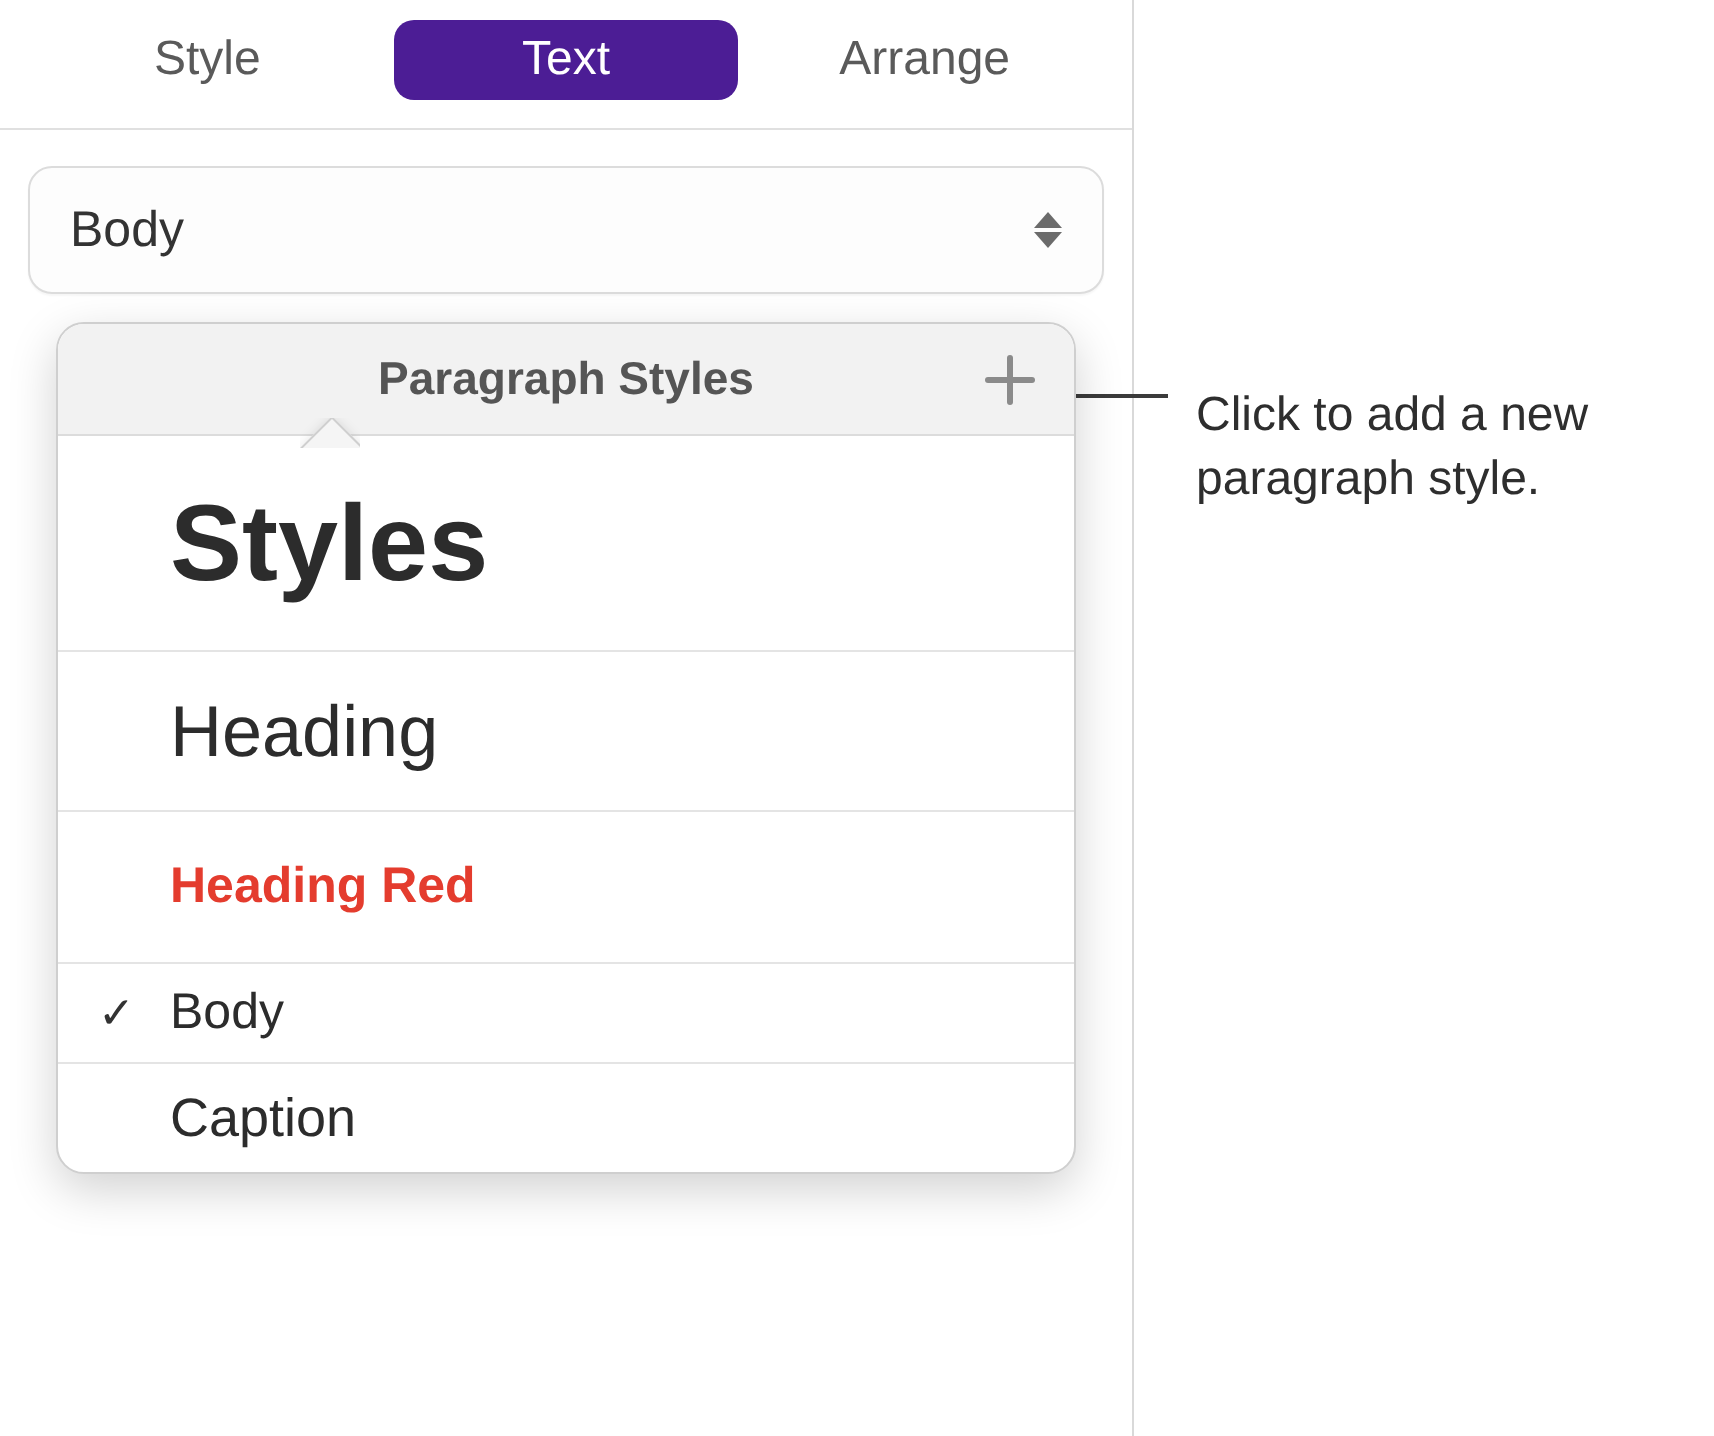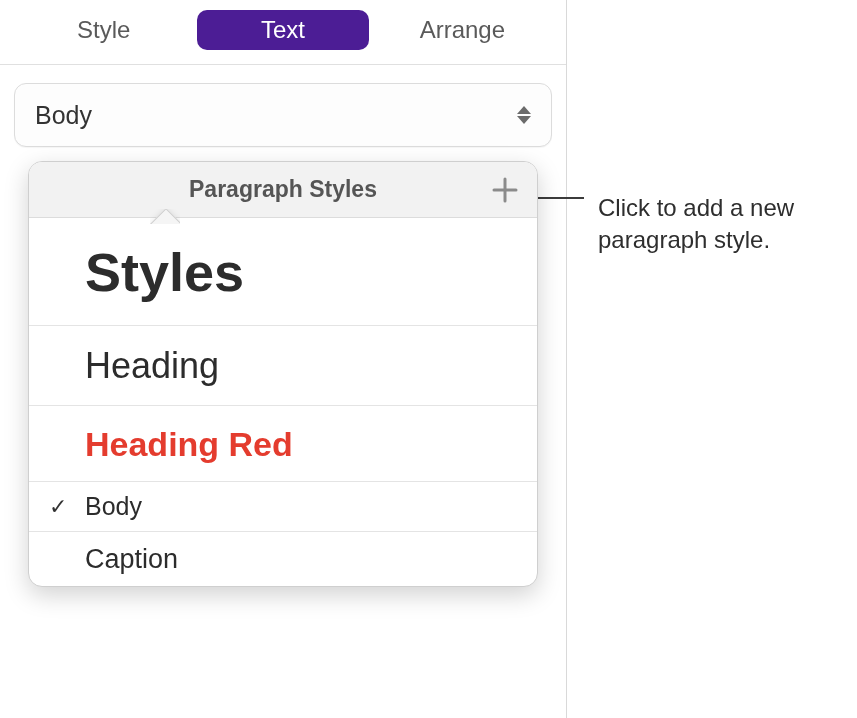--- a/index.html
+++ b/index.html
@@ -163,21 +163,21 @@
   .style-row:last-child { border-bottom: none; }
   .checkmark {
     position: absolute;
     left: 20px;
     font-size: 22px;
     color: #333;
   }
   .row-title   { height: 108px; font-size: 54px; font-weight: 800; }
   .row-subtitle{ height: 86px;  font-size: 42px; font-weight: 400; }
   .row-heading { height: 80px;  font-size: 36px; font-weight: 400; }
-  .row-headred { height: 76px;  font-size: 34px; font-weight: 800; color: #e43c2e; }
+  .row-headred { height: 76px;  font-size: 25px; font-weight: 800; color: #e43c2e; }
   .row-body    { height: 50px;  font-size: 25px; font-weight: 400; }
   .row-caption { height: 54px;  font-size: 27px; font-weight: 400; }
 
   
   .callout-line {
     position: absolute;
     left: 536px;
     top: 197px;
     width: 48px;
     height: 2px;

